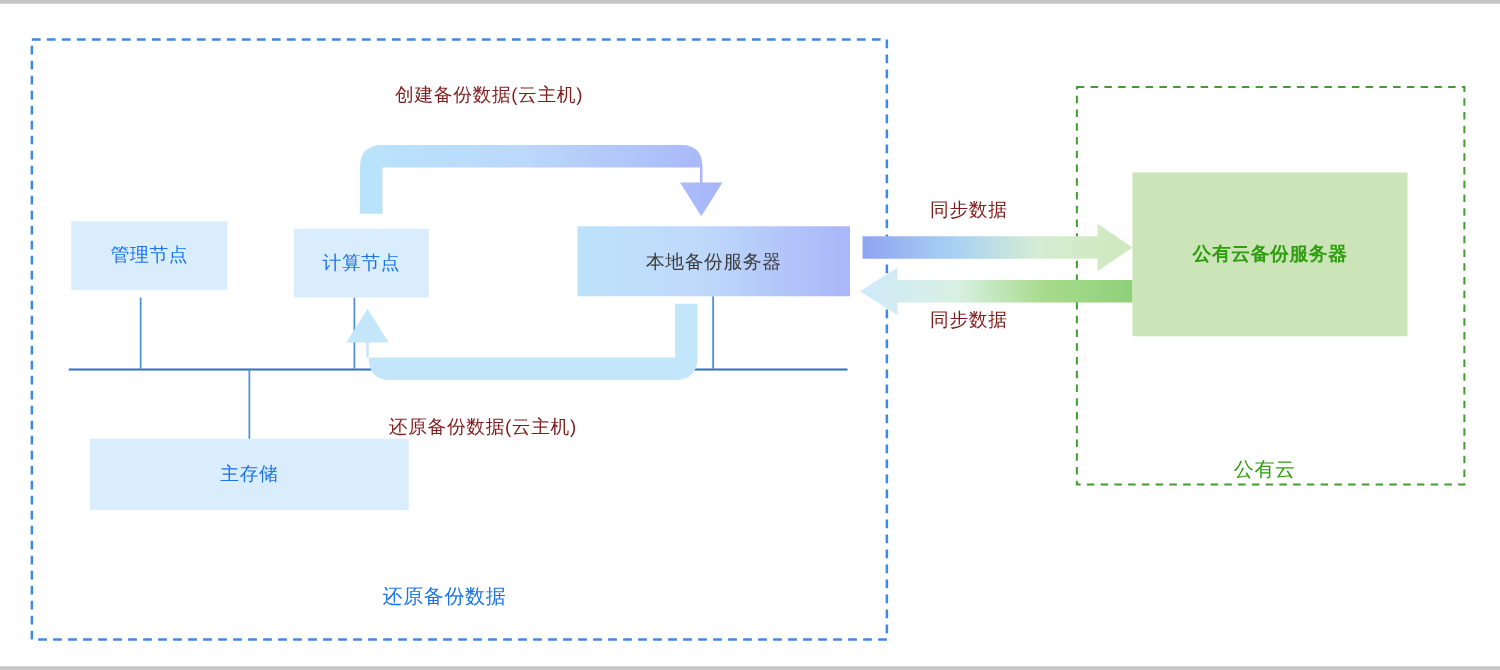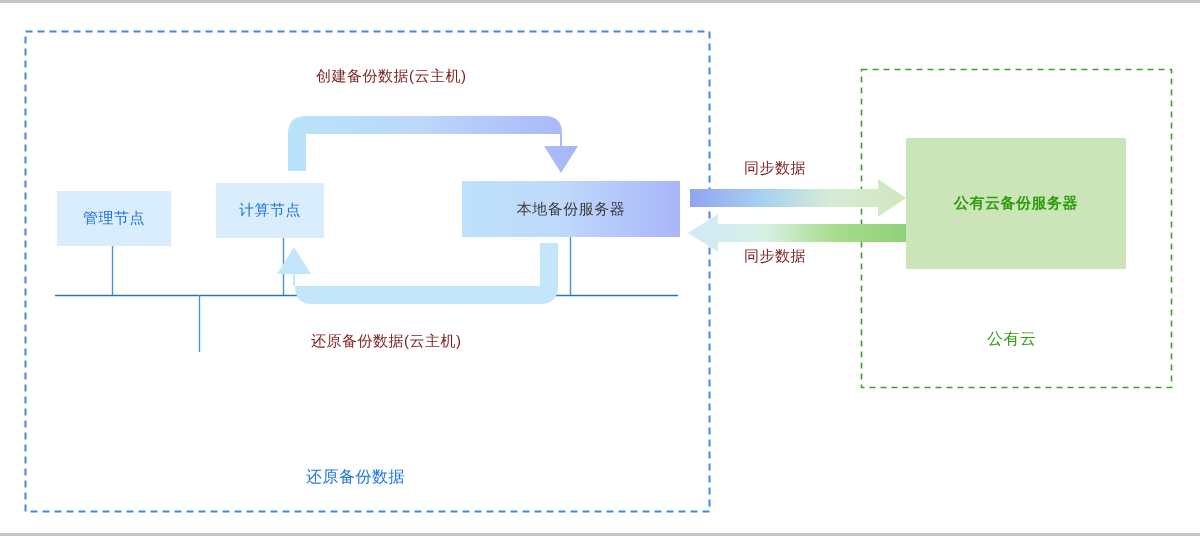--- a/index.html
+++ b/index.html
@@ -57,21 +57,21 @@
     white-space: nowrap;
     letter-spacing: 0.5px;
   }
   .zone-label {
     position: absolute;
     font-size: 16px;
     white-space: nowrap;
     letter-spacing: 0.5px;
   }
   .zone-label-local { color: #1a73e8; }
-  .zone-label-cloud { color: #2e9e0e; }
+  .zone-label-cloud { color: #2e9e0e; margin-top: 37px; }
 </style>
 </head>
 <body>
 
 <div id="canvas">
 
   <svg id="svg-layer" viewBox="0 0 1200 536">
     <defs>
       <linearGradient id="gradCreate" x1="0" y1="0" x2="1" y2="0">
         <stop offset="0%" stop-color="#b9e3fb"></stop>
@@ -157,32 +157,35 @@
                L 718 221
                L 718 211
                L 688 230
                L 718 249
                L 718 239
                L 906 239
                Z" fill="url(#gradSyncIn)"></path>
     </g>
   </svg>
 
-  <div class="node-box box-mgmt" style="left:57px; top:188px; width:114px; height:55px;">
+  <div class="node-box box-mgmt" style="left:57px; top:174px; width:125px; height:55px;">
     <span>管理节点</span>
   </div>
 
-  <div class="node-box box-compute" style="left:216px; top:180px; width:108px; height:55px;">
+  <div class="node-box box-compute" style="left:235px; top:180px; width:108px; height:55px;">
     <span>计算节点</span>
   </div>
 
   <div class="node-box box-local-backup" style="left:462px; top:178px; width:218px; height:56px;">
     <span>本地备份服务器</span>
   </div>
 
+  <div class="node-box box-storage" style="left:72px; top:348px; width:255px; height:57px;">
+    <span>主存储</span>
+  </div>
 
   <div class="node-box box-cloud-backup" style="left:906px; top:135px; width:220px; height:131px;">
     <span>公有云备份服务器</span>
   </div>
 
   <div class="flow-label" style="left:316px; top:64px;">创建备份数据(云主机)</div>
 
   <div class="flow-label" style="left:311px; top:329px;">还原备份数据(云主机)</div>
 
   <div class="flow-label" style="left:744px; top:156px;">同步数据</div>

